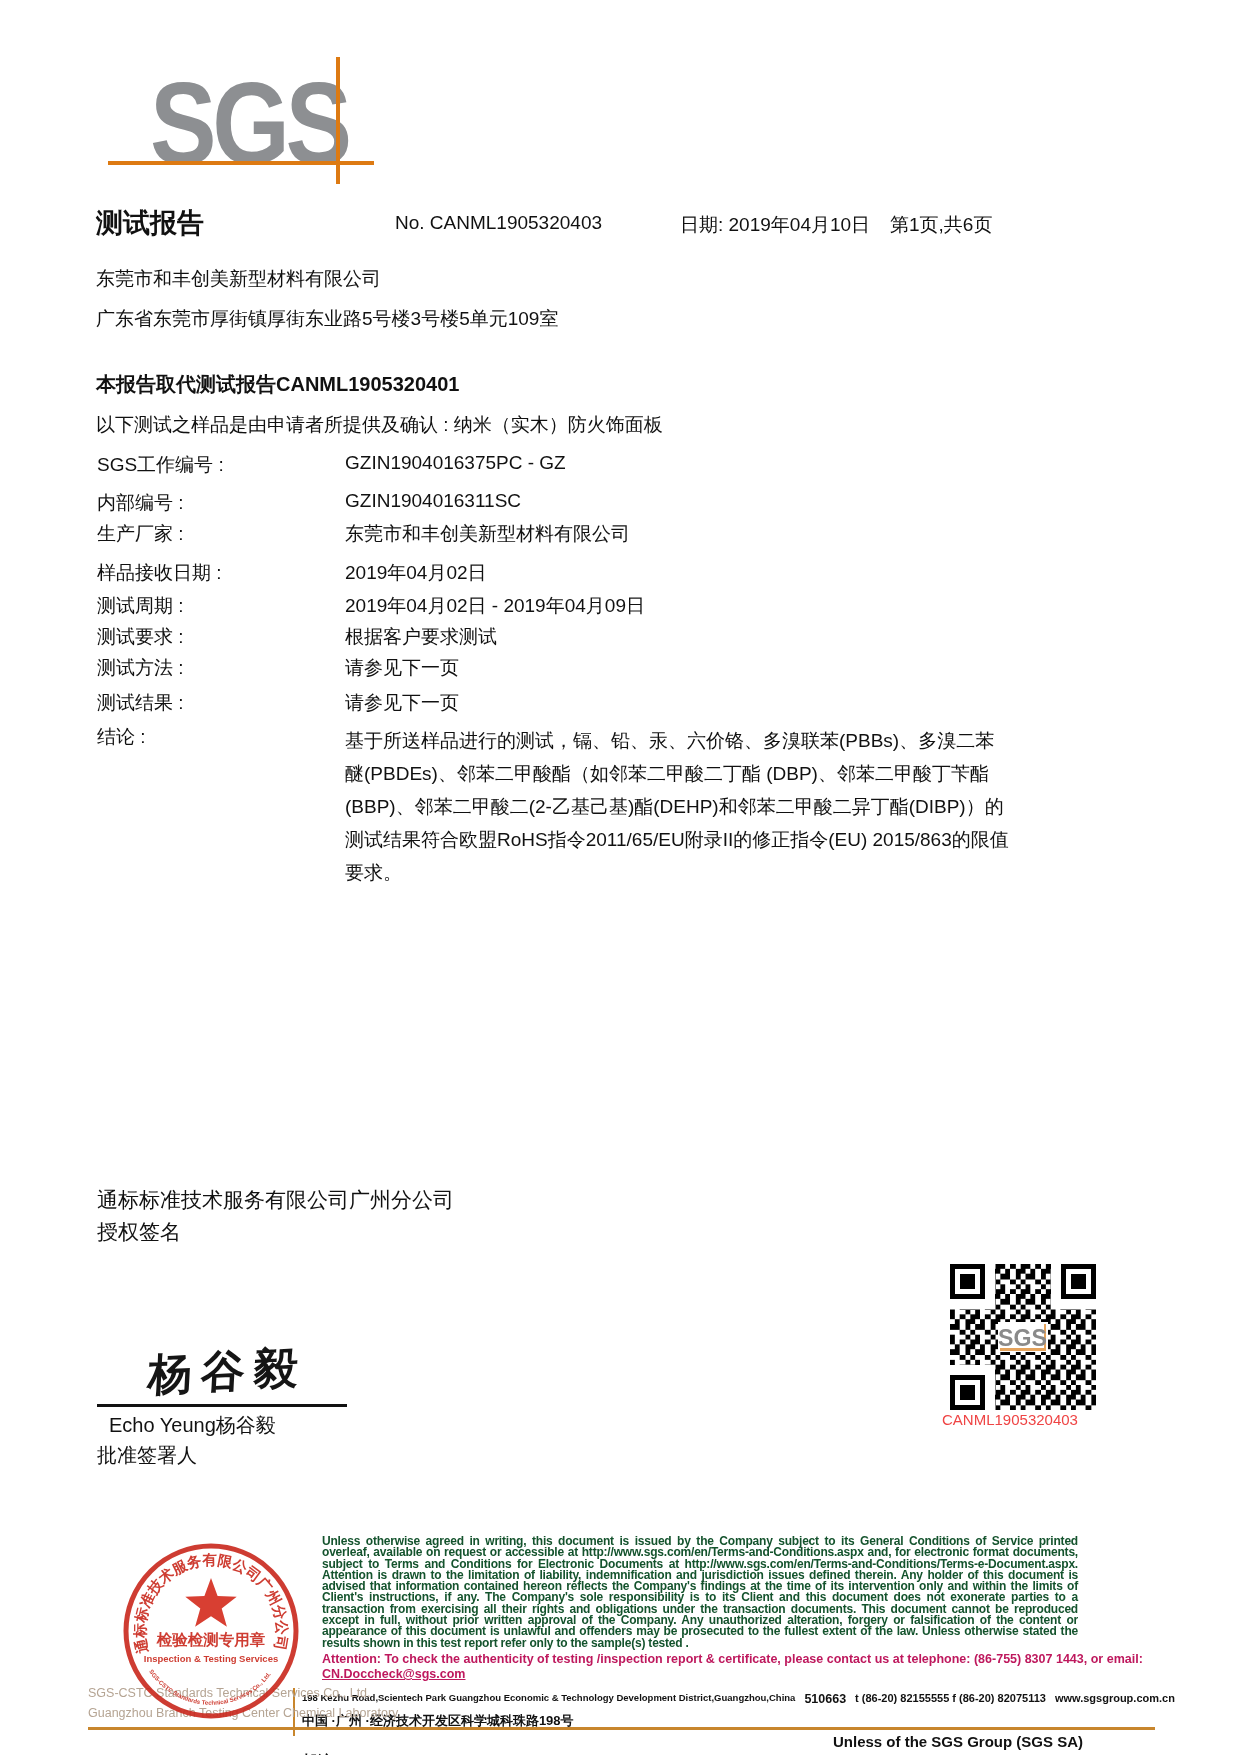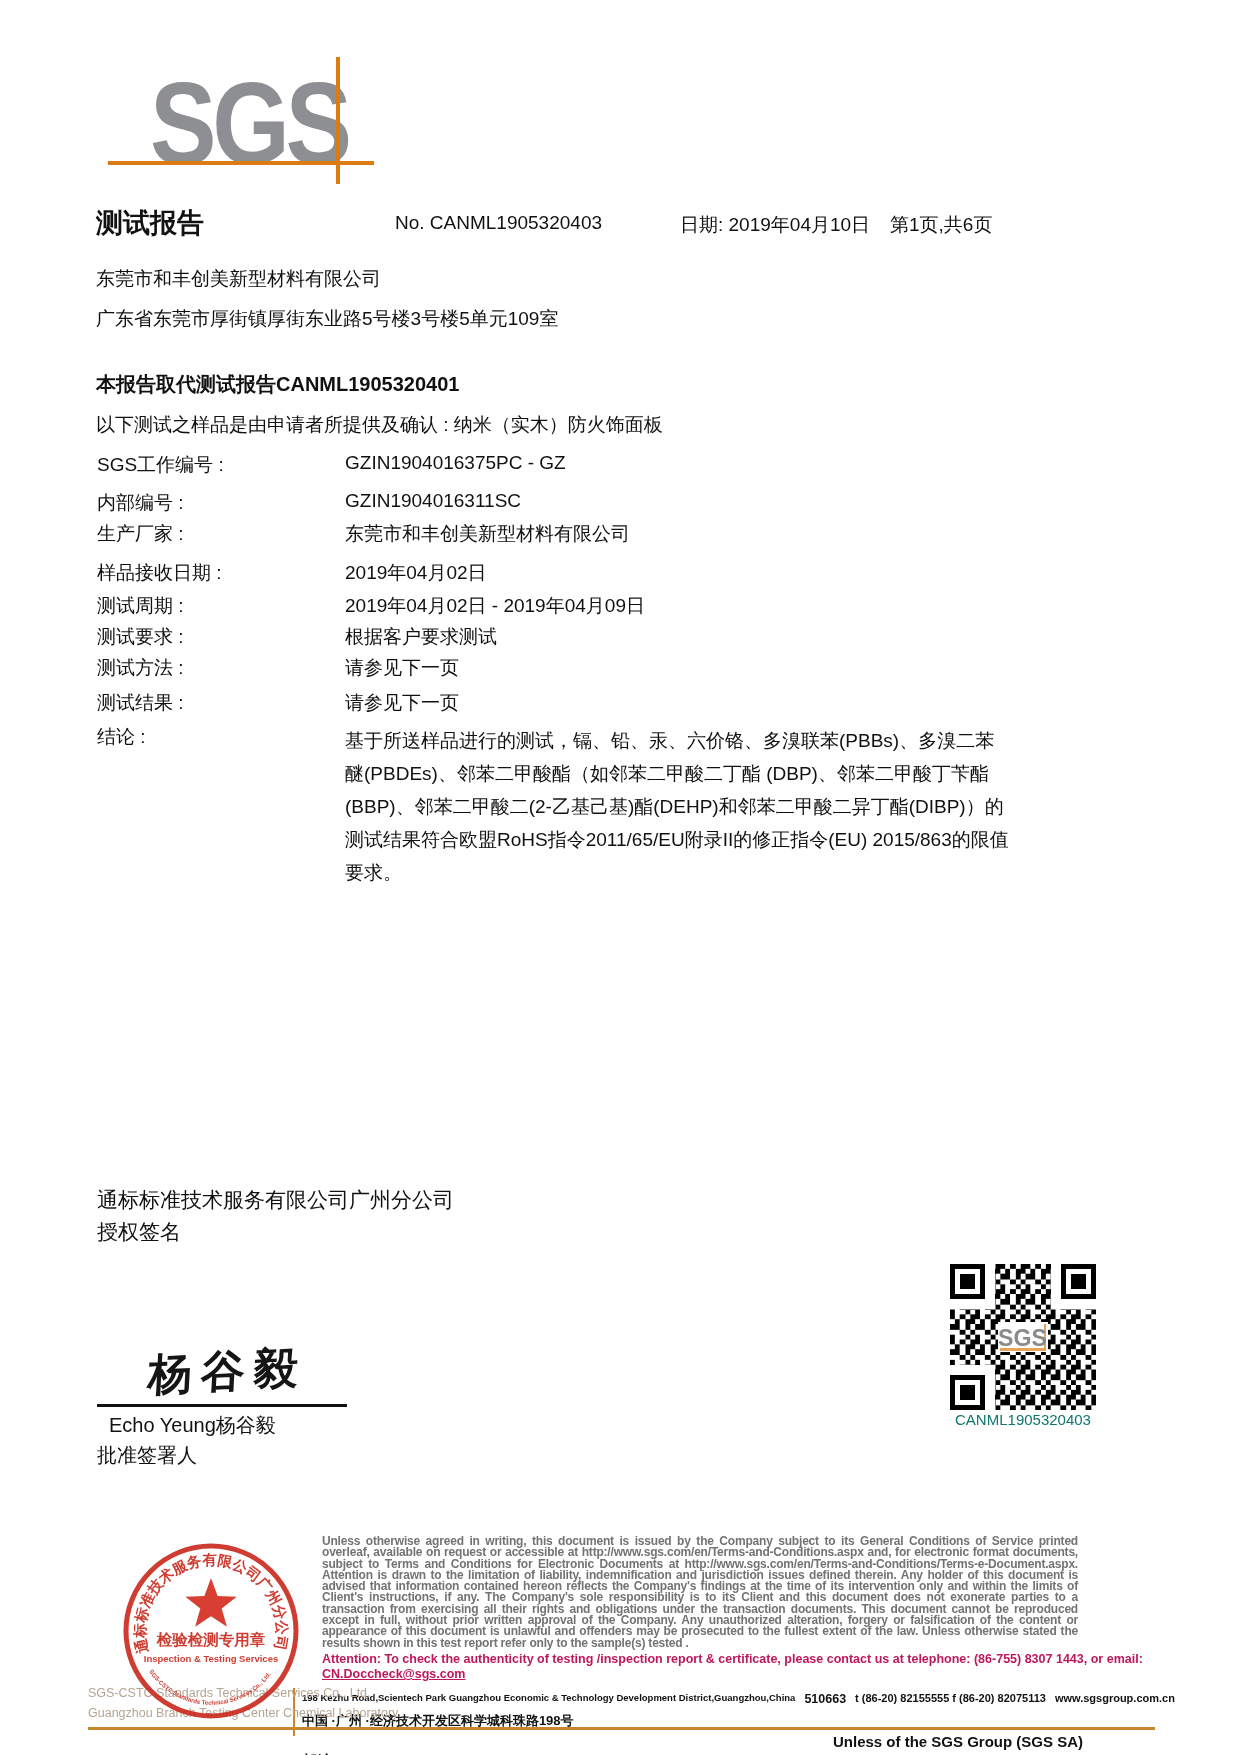--- a/index.html
+++ b/index.html
@@ -39,31 +39,31 @@
   .sig-auth    { left:97px; top:1218px; font-size:21px; font-family:"Liberation Serif", serif; }
   .handsig {
     left:148px; top:1342px; font-size:44px; font-weight:700; letter-spacing:9px;
     font-family:"Liberation Serif", serif; transform:rotate(-3deg) skewX(-6deg); color:#151515;
   }
   .sig-line { left:97px; top:1404px; width:250px; height:3px; background:#111; }
   .sig-name { left:97px; top:1412px; font-size:20px;margin-left:12px; }
   .sig-role { left:97px; top:1442px; font-size:20px; }
 
   .qr-box  { left:950px; top:1264px; }
-  .qr-cap  { left:942px; top:1411px; width:162px; text-align:center; font-size:15px; color:#0f766e; }
+  .qr-cap  { left:942px; top:1411px; width:162px; text-align:left; font-size:15px; color:#ef4444; }
 
   .stamp { left:121px; top:1541px; z-index:5; }
 
   .lab1 { left:88px; top:1686px; font-size:12.5px; color:#b5a493; z-index:1; }
   .lab2 { left:88px; top:1706px; font-size:12.5px; color:#b5a493; z-index:1; }
 
   .legal {
     position:absolute; left:322px; top:1536px; width:756px;
     font-size:12px; font-weight:700; line-height:11.3px; text-align:justify;
-    color:#737373; letter-spacing:-0.2px; white-space:normal;
+    color:#14532d; letter-spacing:-0.2px; white-space:normal;
   }
   .attention {
     position:absolute; left:322px; top:1652px; width:832px;
     font-size:12.5px; font-weight:700; line-height:15px; color:#be185d; white-space:normal;
   }
   .attention .em { text-decoration:underline; }
 
   .foot-divider { left:293px; top:1688px; width:2px; height:48px; background:#c8862d; }
   .addr1 { left:302px; top:1692px; display:flex; align-items:flex-start; gap:9px; }
   .addr1 .a  { font-size:9.5px;  font-weight:600; }

